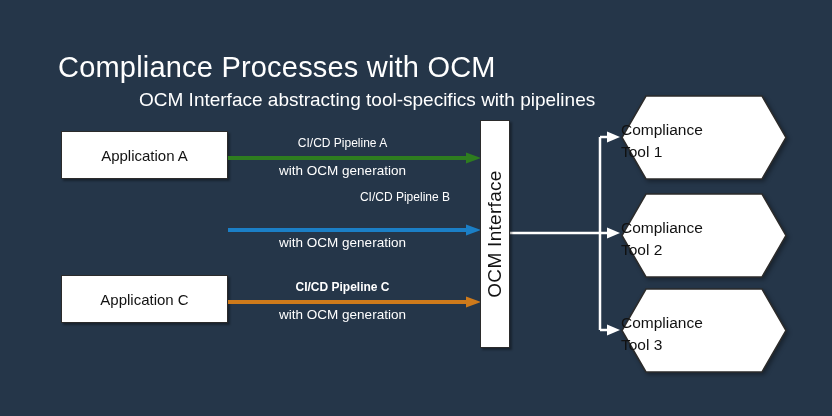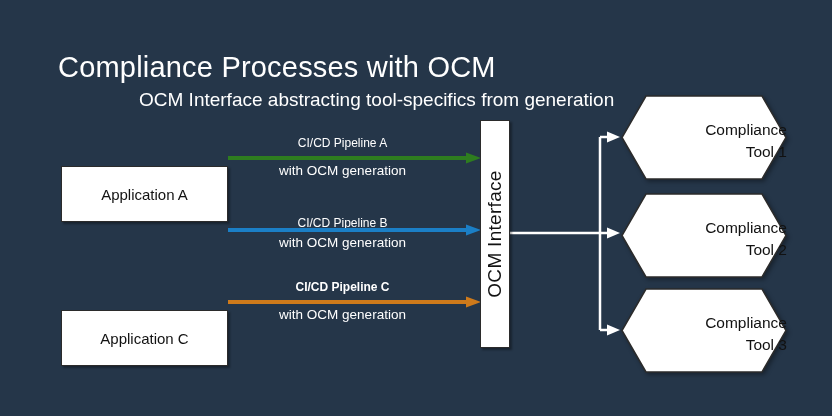--- a/index.html
+++ b/index.html
@@ -30,48 +30,47 @@
     top: 89px;
     font-size: 19px;
     line-height: 22px;
     color: #ffffff;
     white-space: nowrap;
   }
   .app-box {
     position: absolute;
     left: 61px;
     width: 167px;
-    height: 56px;
+    height: 48px;
     background: #ffffff;
     border: 1px solid #2b2b2b;
     box-sizing: border-box;
     display: flex;
     align-items: center;
     justify-content: center;
     font-size: 15px;
     color: #121212;
     box-shadow: 2px 2px 2px rgba(0,0,0,0.35);
-    margin-top: 35px;
   }
   .app-a { top: 131px; }
   .app-b { top: 203px; }
   .app-c { top: 275px; justify-content: center; }
 
   .pipe-label, .pipe-sublabel {
     position: absolute;
     left: 235px;
     width: 215px;
     text-align: center;
     color: #ffffff;
     white-space: nowrap;
   }
   .pipe-label { font-size: 12px; line-height: 18px; }
   .pipe-sublabel { font-size: 13.5px; line-height: 15px; }
   .pl-a { top: 134px; } .ps-a { top: 163px; }
-  .pl-b { top: 214px; } .ps-b { top: 235px; }
+  .pl-b { top: 188px; text-align: right; } .ps-b { top: 235px; }
   .pl-c { top: 278px; font-weight: bold; } .ps-c { top: 307px; }
 
   .ocm-box {
     position: absolute;
     left: 480px;
     top: 120px;
     width: 30px;
     height: 228px;
     background: #ffffff;
     border: 1px solid #2b2b2b;
@@ -102,42 +101,42 @@
     position: absolute;
     inset: 0;
     filter: drop-shadow(2px 2px 2px rgba(0,0,0,0.35));
   }
   .hex polygon { stroke: #2b2b2b; stroke-width: 1.5; }
   .hex .hex-text {
     position: absolute;
     inset: 0;
     display: flex;
     flex-direction: column;
-    align-items: flex-end;
+    align-items: flex-start;
     justify-content: center;
     font-size: 15.5px;
     line-height: 22px;
     color: #111111;
     text-align: center;
     margin-top: 6px;
   }
   .wires {
     position: absolute;
     left: 0;
     top: 0;
     pointer-events: none;
   }
 </style>
 </head>
 <body>
 
 <div class="canvas" style="background: rgb(37, 54, 73);">
 
   <div class="title">Compliance Processes with OCM</div>
-  <div class="subtitle">OCM Interface abstracting tool-specifics from generation</div>
+  <div class="subtitle">OCM Interface abstracting tool-specifics with pipelines</div>
 
   <div class="app-box app-a">
     <span>Application A</span>
   </div>
   <div class="app-box app-c">
     <span>Application C</span>
   </div>
 
   <div class="pipe-label pl-a">CI/CD Pipeline A</div>
   <div class="pipe-sublabel ps-a">with OCM generation</div>

